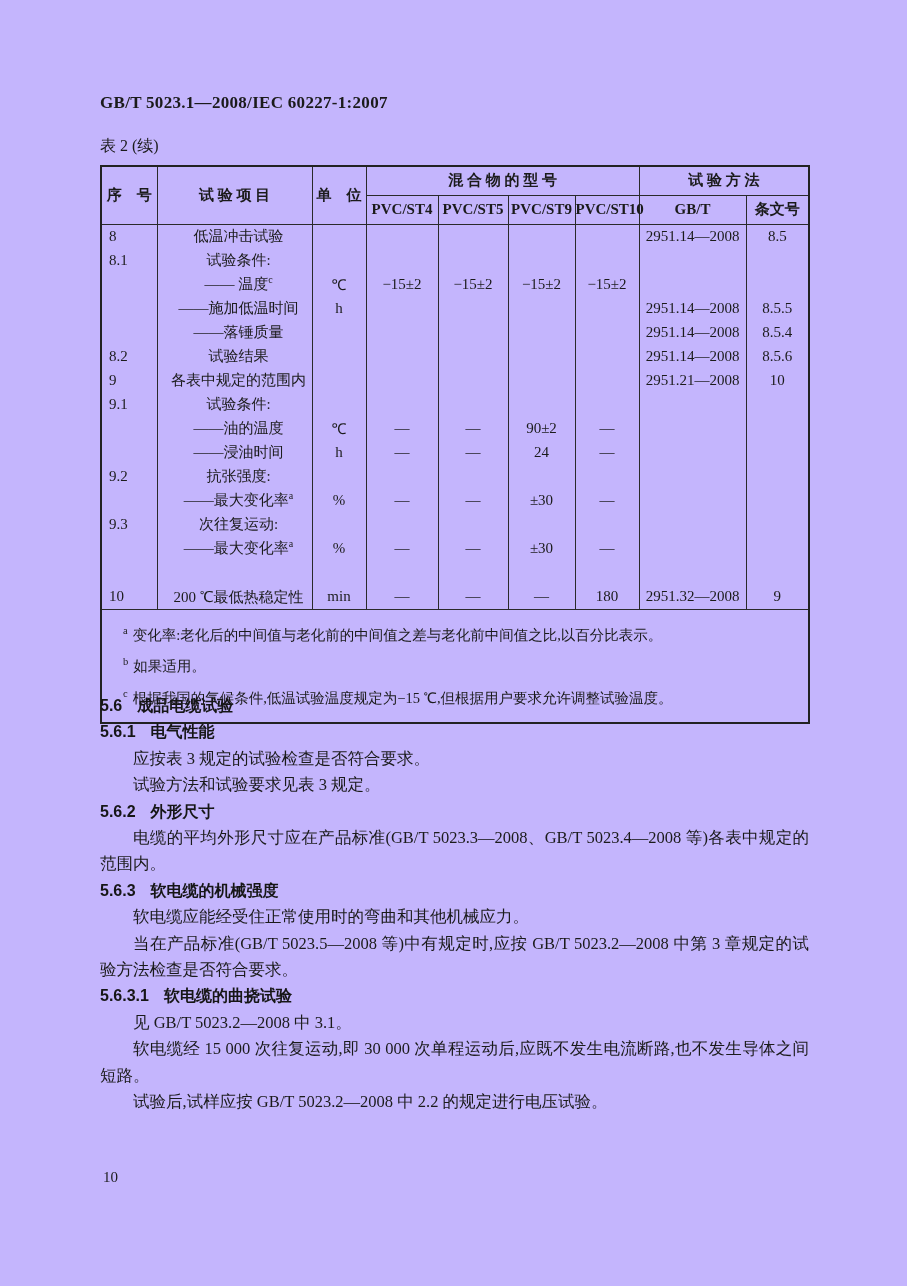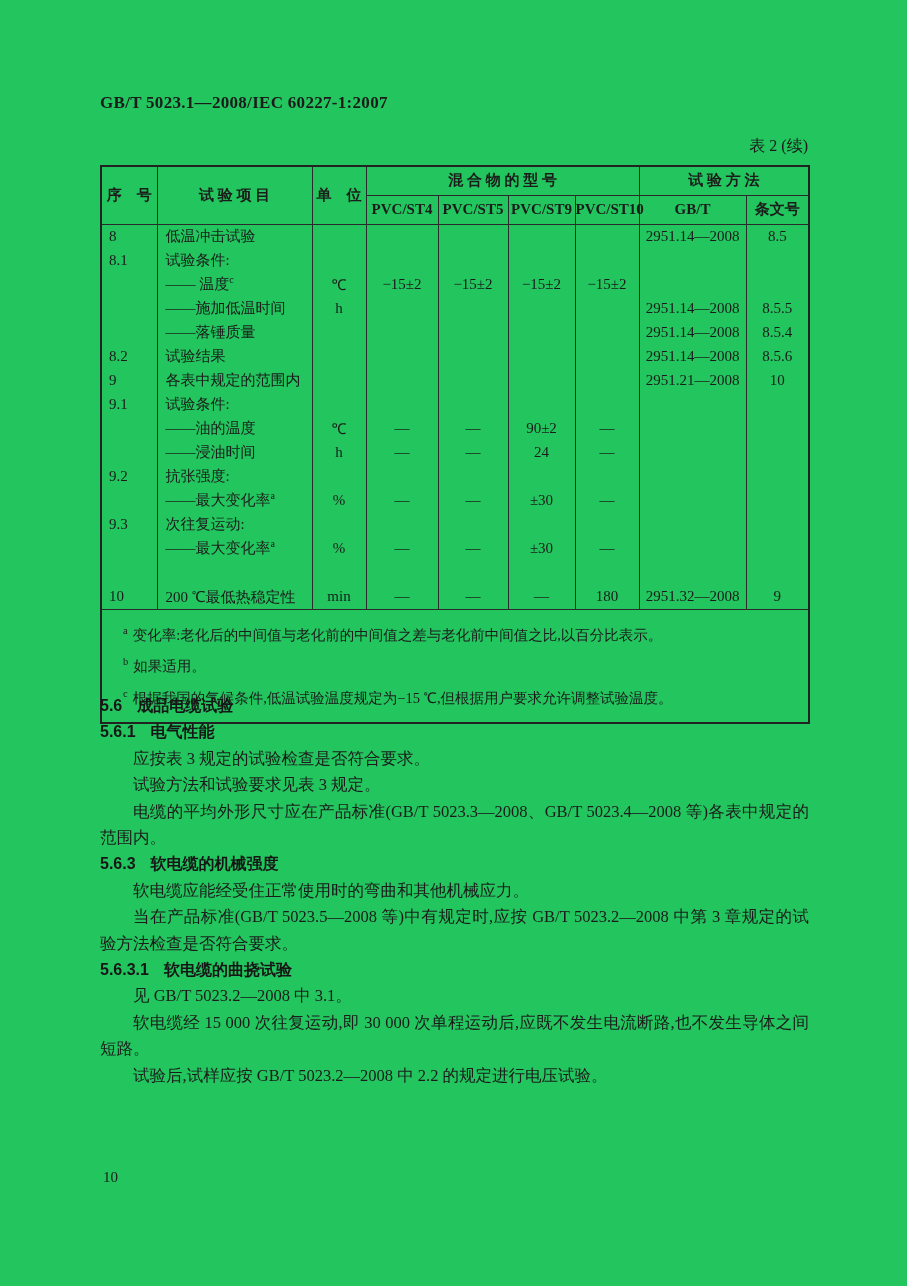--- a/index.html
+++ b/index.html
@@ -1,37 +1,37 @@
 <!DOCTYPE html>
 <html lang="zh"><head>
 <meta charset="utf-8">
 <style>
   * { box-sizing: border-box; }
   html, body { margin: 0; padding: 0; background: #ffffff; }
   .page {
     position: relative;
     width: 907px;
     height: 1286px;
-    background: #22c55e;
+    background: #c4b5fd;
     font-family: "Liberation Serif", serif;
     color: #1b1b1b;
     overflow: hidden;
   }
   .doc-header {
     position: absolute;
     left: 100px; top: 93px;
     font-size: 17px;
     font-weight: bold;
     letter-spacing: 0.3px;
   }
   .tbl-title {
     position: absolute;
     left: 100px; top: 136px;
     width: 708px;
-    text-align: right;
+    text-align: left;
     font-size: 16px;
   }
   table.std-table {
     position: absolute;
     left: 100px; top: 165px;
     width: 708px;
     border-collapse: collapse;
     table-layout: fixed;
     border: 2px solid #222222;
     font-size: 15px;
@@ -60,21 +60,21 @@
     border-bottom: none;
     height: 24px;
     padding: 0;
     text-align: center;
     vertical-align: middle;
     white-space: nowrap;
     overflow: hidden;
   }
   .std-table tbody tr.spacer td { height: 25px; }
   .std-table td.cno  { text-align: left; padding-left: 7px; }
-  .std-table td.citem{ text-align: left; padding-left: 8px; }
+  .std-table td.citem{ text-align: center; padding-left: 8px; }
   .std-table td.citem sup { font-size: 10px; }
   .std-table tfoot td {
     border-top: 1px solid #2a2a2a;
     text-align: left;
     padding: 7px 12px 10px 21px;
   }
   .fn { font-size: 14.5px; line-height: 27px; }
   .fn sup { font-size: 10.5px; margin-right: 5px; }
   .content {
     position: absolute;
@@ -331,20 +331,21 @@
   </table>
 
   <div class="content">
 
     <h3 class="sec-h"><span class="num">5.6</span><span>成品电缆试验</span></h3>
 
     <h3 class="sec-h"><span class="num">5.6.1</span><span>电气性能</span></h3>
     <p>应按表 3 规定的试验检查是否符合要求。</p>
     <p>试验方法和试验要求见表 3 规定。</p>
 
+    <h3 class="sec-h"><span class="num">5.6.2</span><span>外形尺寸</span></h3>
     <p>电缆的平均外形尺寸应在产品标准(GB/T 5023.3—2008、GB/T 5023.4—2008 等)各表中规定的范围内。</p>
 
     <h3 class="sec-h"><span class="num">5.6.3</span><span>软电缆的机械强度</span></h3>
     <p>软电缆应能经受住正常使用时的弯曲和其他机械应力。</p>
     <p>当在产品标准(GB/T 5023.5—2008 等)中有规定时,应按 GB/T 5023.2—2008 中第 3 章规定的试验方法检查是否符合要求。</p>
 
     <h3 class="sec-h"><span class="num">5.6.3.1</span><span>软电缆的曲挠试验</span></h3>
     <p>见 GB/T 5023.2—2008 中 3.1。</p>
     <p>软电缆经 15 000 次往复运动,即 30 000 次单程运动后,应既不发生电流断路,也不发生导体之间短路。</p>
     <p>试验后,试样应按 GB/T 5023.2—2008 中 2.2 的规定进行电压试验。</p>

